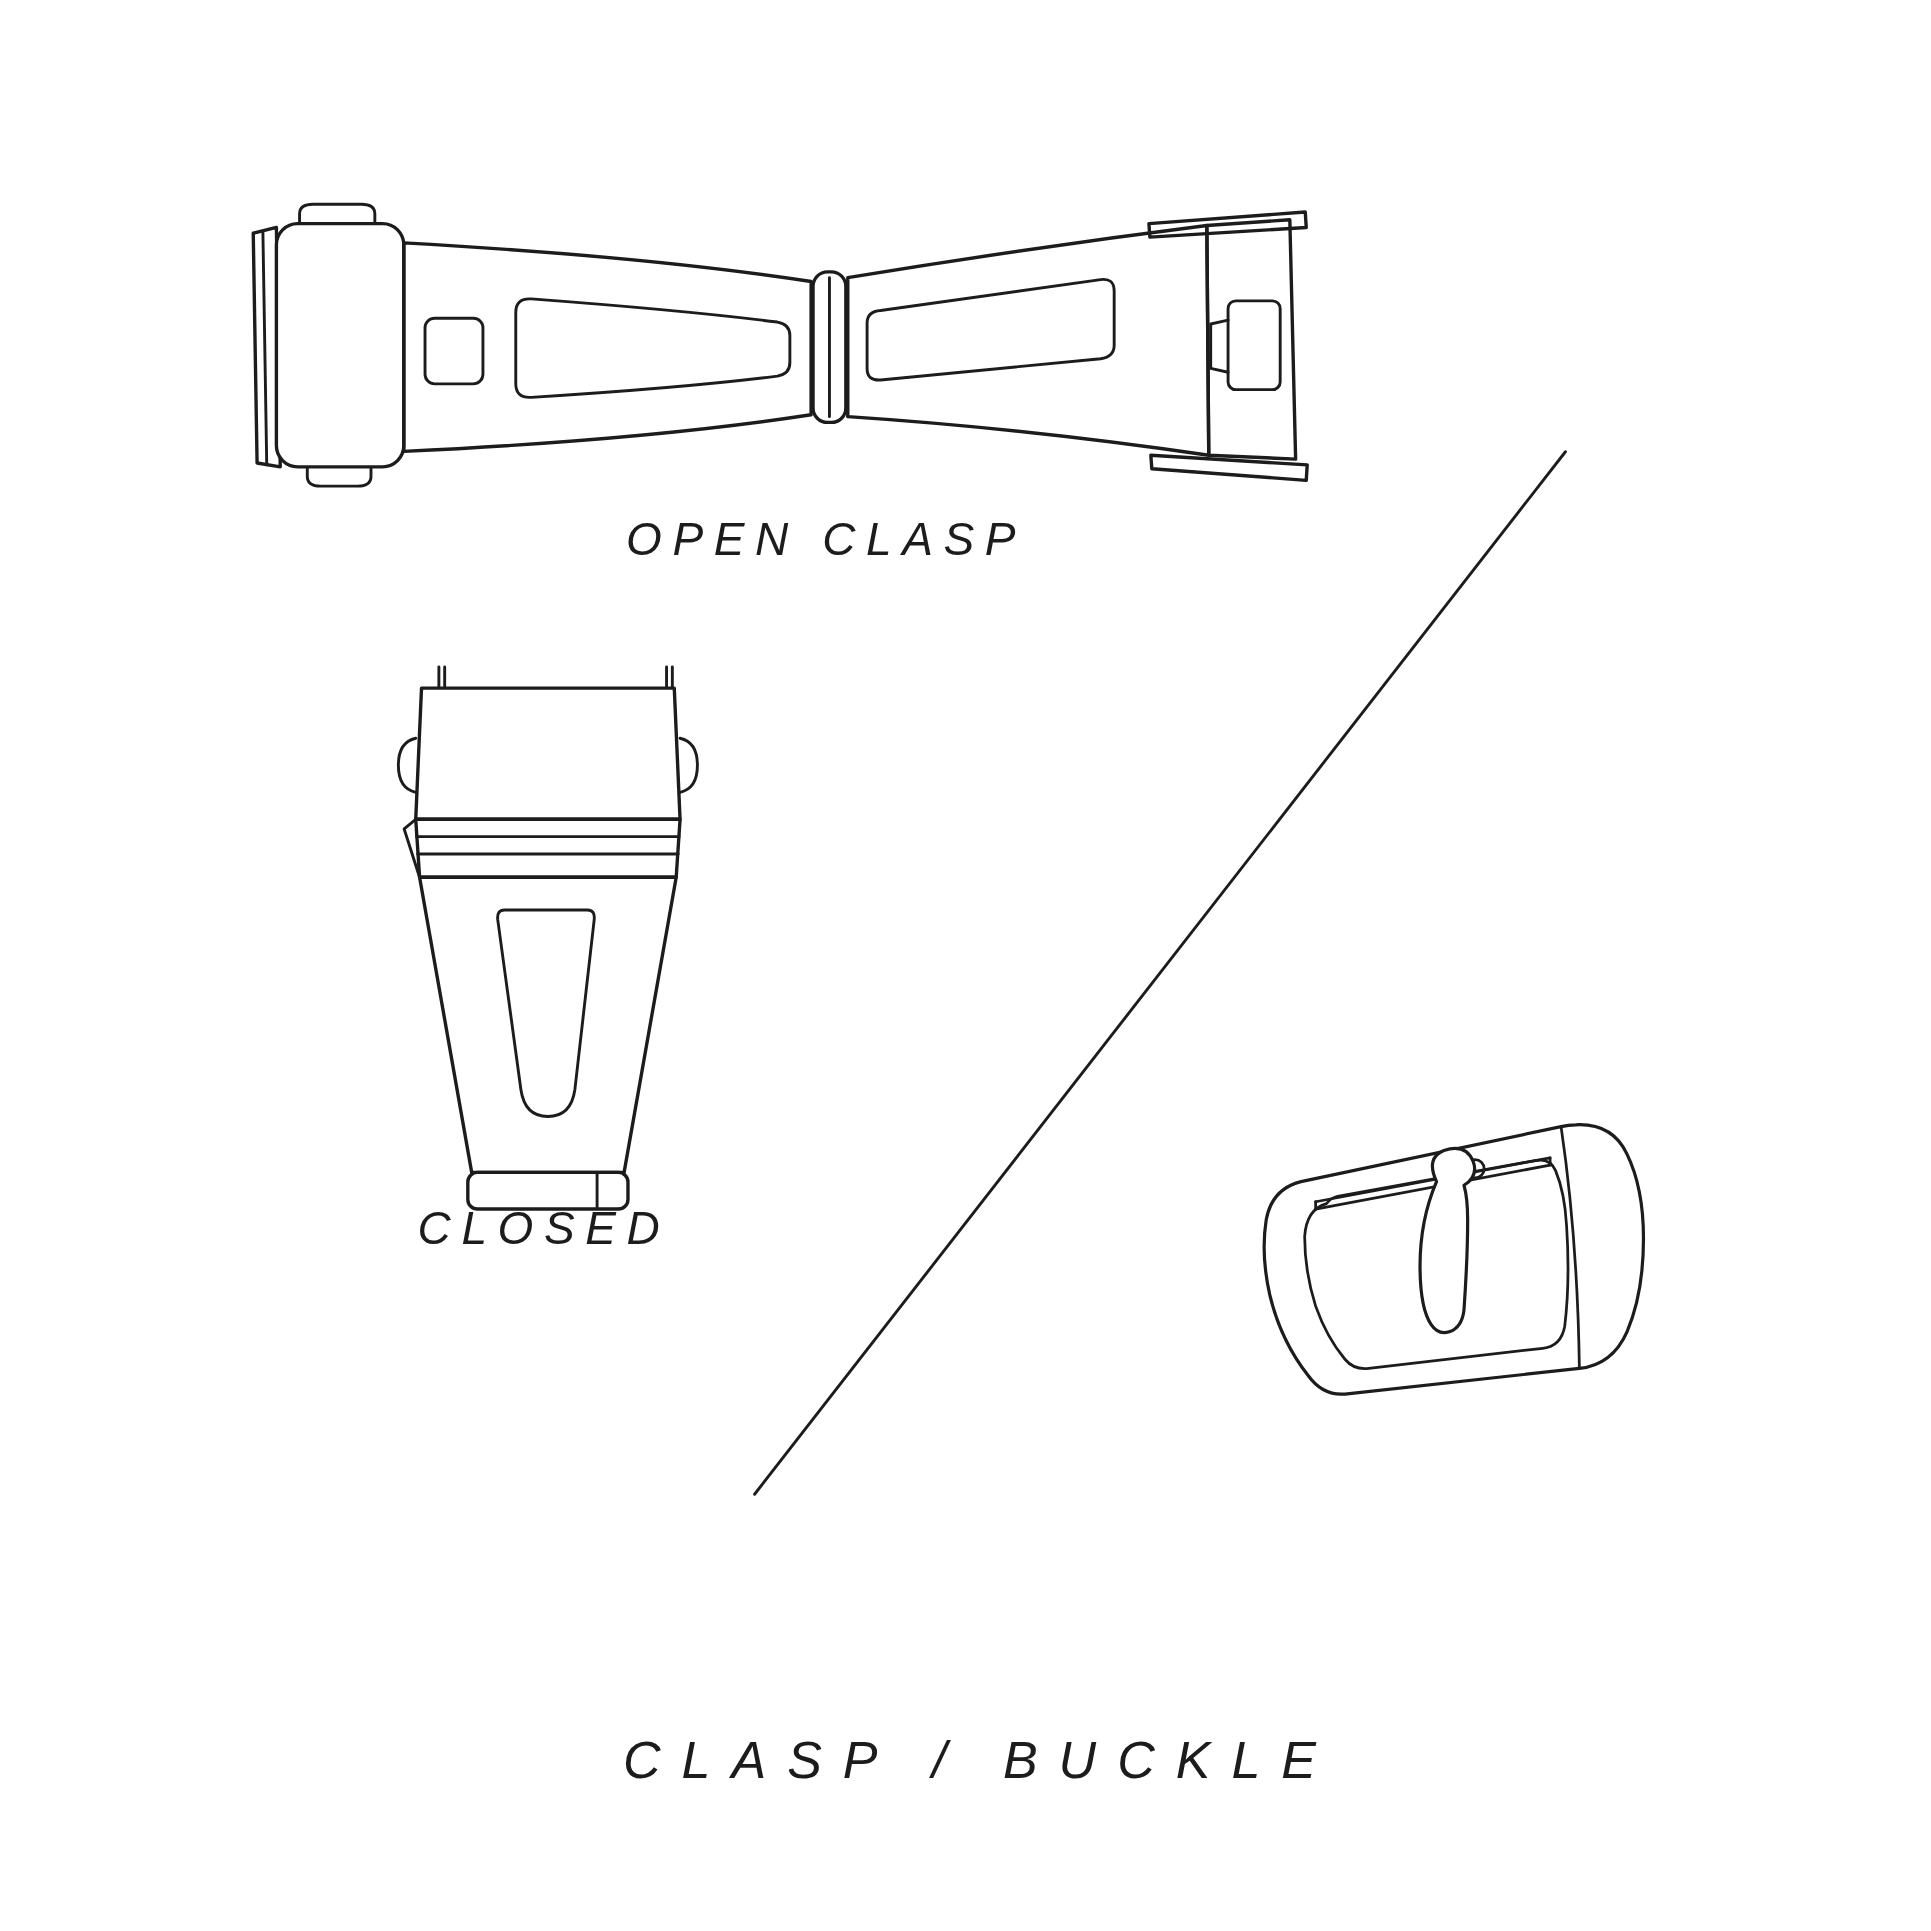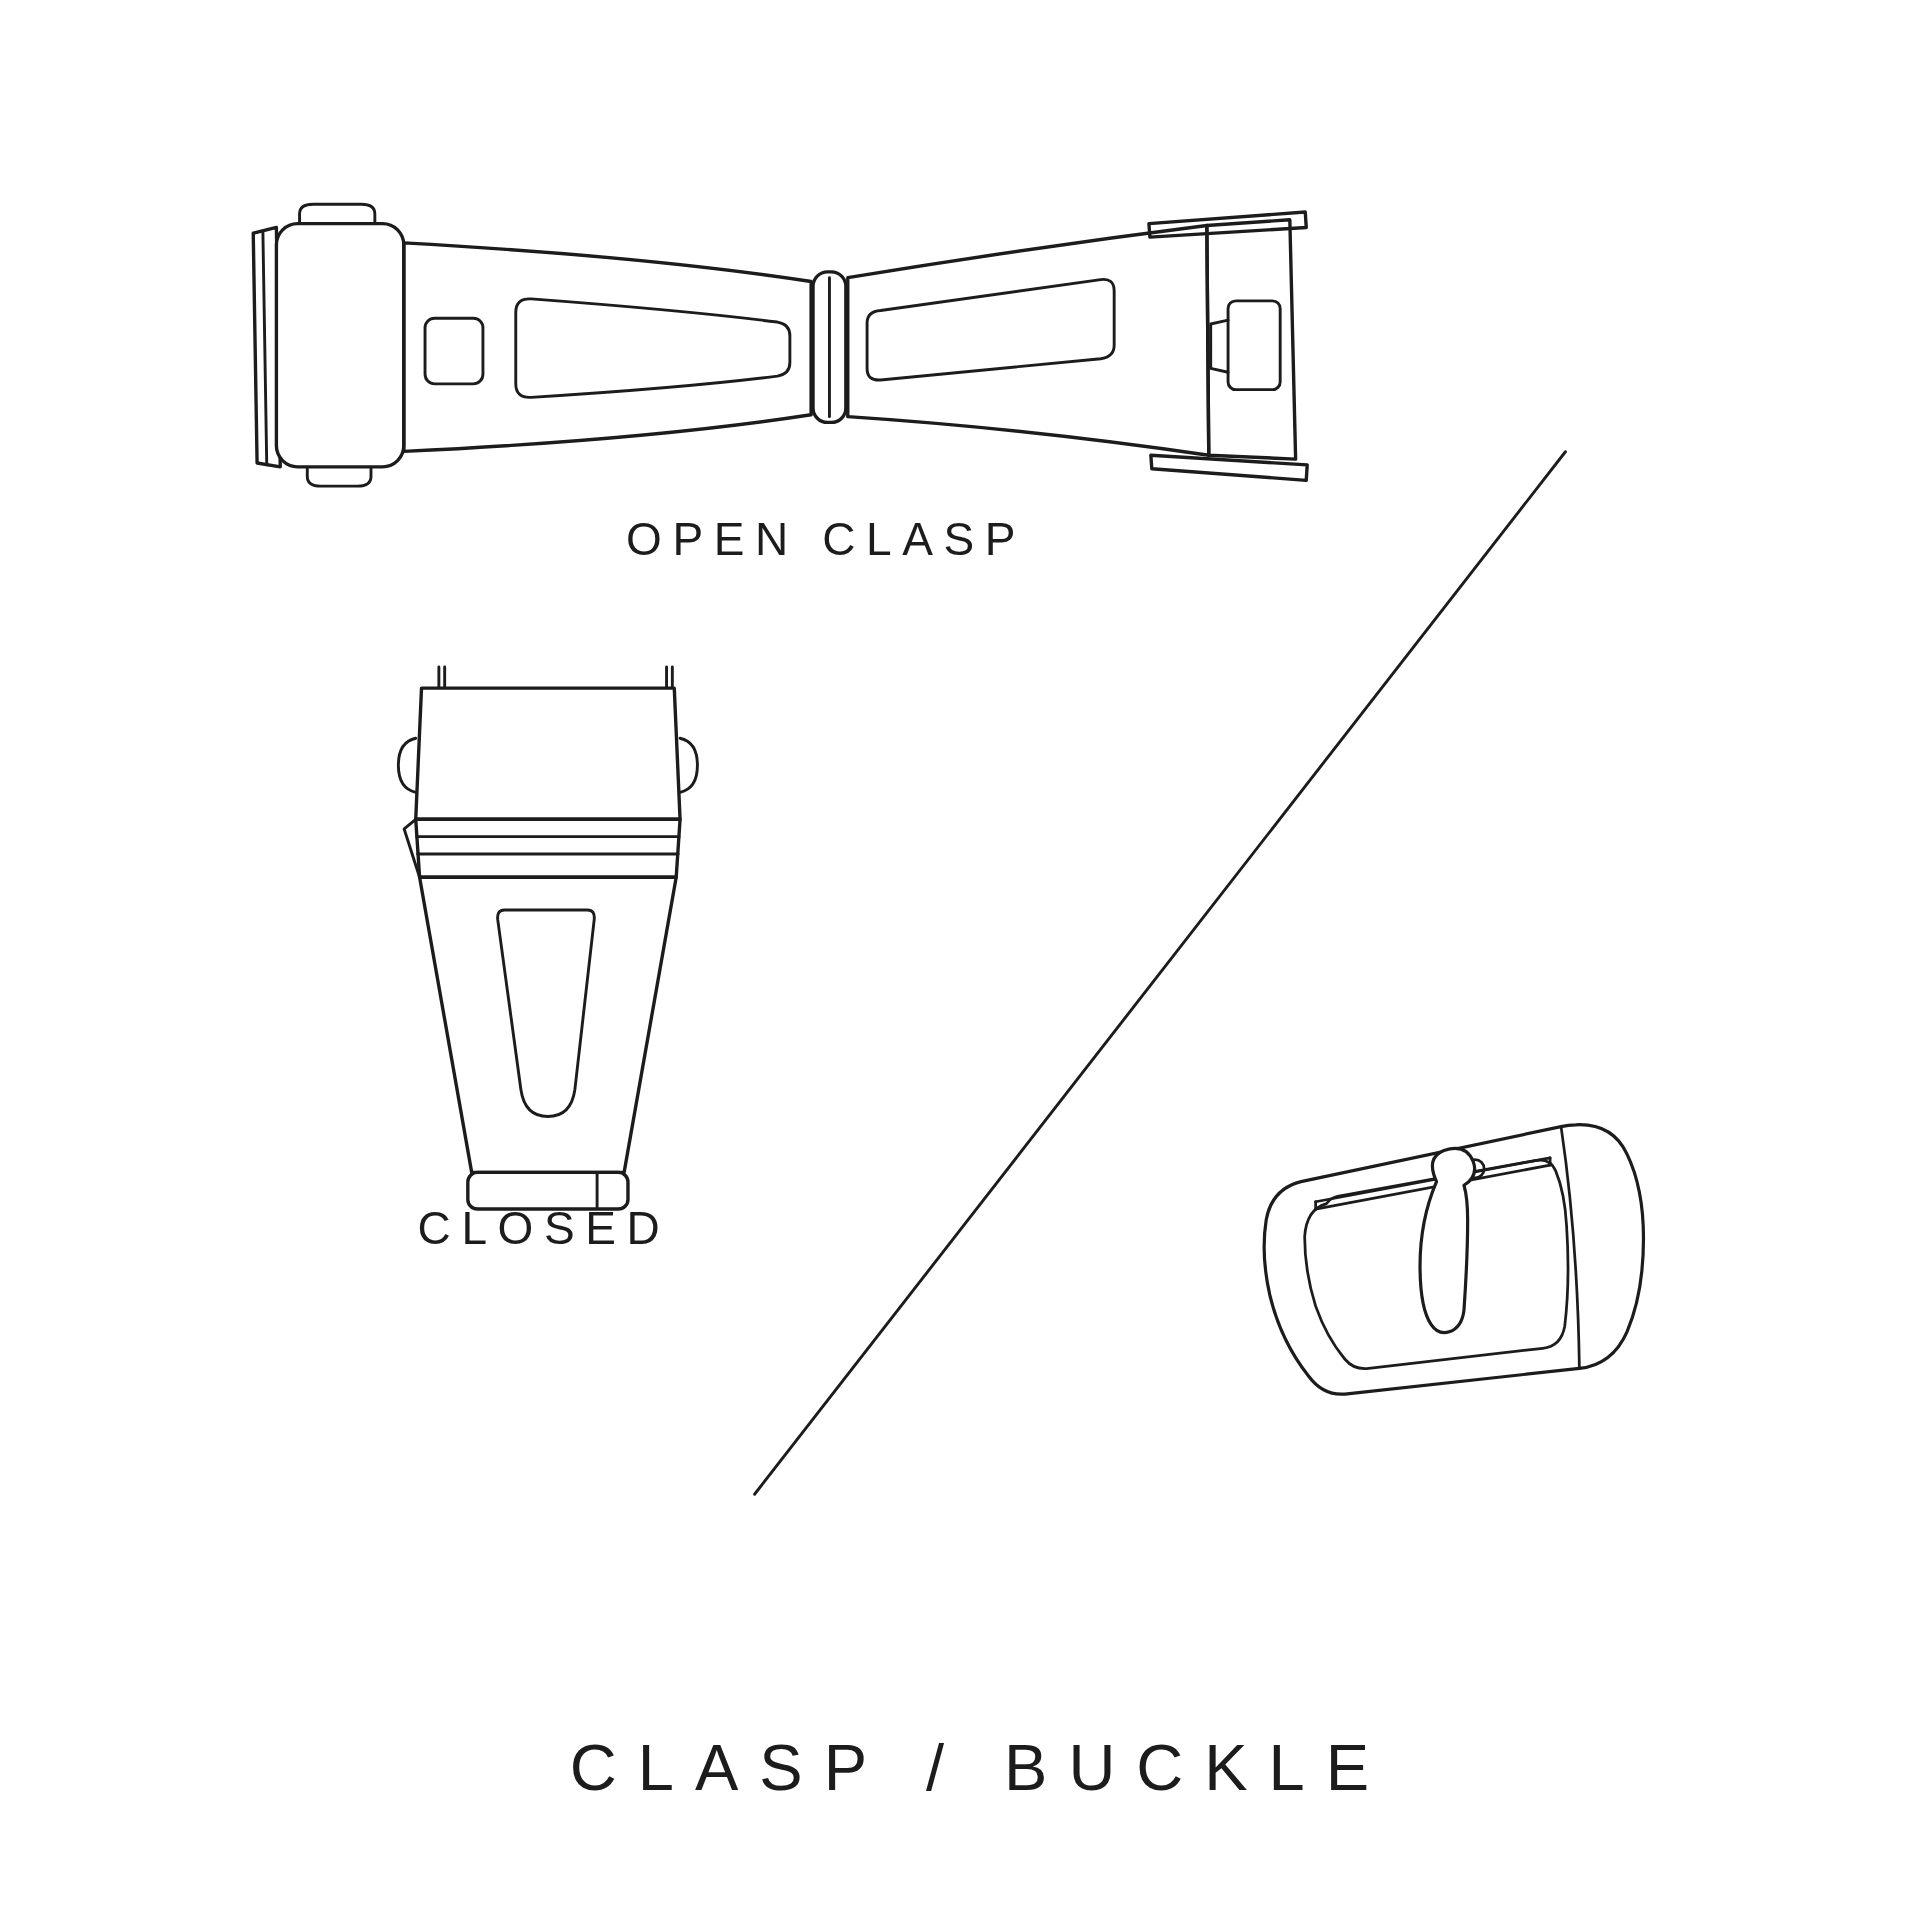--- a/index.html
+++ b/index.html
@@ -4,21 +4,21 @@
 <style>
   :root { --ink: #1c1c1c; }
   * { margin: 0; padding: 0; box-sizing: border-box; }
   html, body {
     width: 1931px; height: 1931px;
     background: #ffffff;
     font-family: "Liberation Sans", sans-serif;
     color: var(--ink);
     overflow: hidden;
   }
-  .canvas { position: relative; width: 1637px; height: 1931px; }
+  .canvas { position: relative; width: 1637px; height: 1931px; font-style: italic; }
   .illo { position: absolute; display: block; }
   .illo path, .illo rect, .illo line, .illo circle {
     stroke: currentColor;
     stroke-width: 3.5;
     fill: none;
     stroke-linecap: round;
     stroke-linejoin: round;
   }
   .illo .thin { stroke-width: 3; }
   .illo .whitefill { fill: #ffffff; }
@@ -27,21 +27,21 @@
     transform: translateX(-50%);
     font-size: 46px;
     letter-spacing: 10.6px;
     font-weight: 400;
     white-space: nowrap;
     color: var(--ink);
   }
   .title {
     position: absolute;
     transform: translateX(-50%);
-    font-size: 65px;
+    font-size: 52px;
     letter-spacing: 21px;
     font-weight: 400;
     white-space: nowrap;
     color: var(--ink);
   }
 </style>
 </head>
 <body style="background: rgb(255, 255, 255);">
 
 <div class="canvas">

